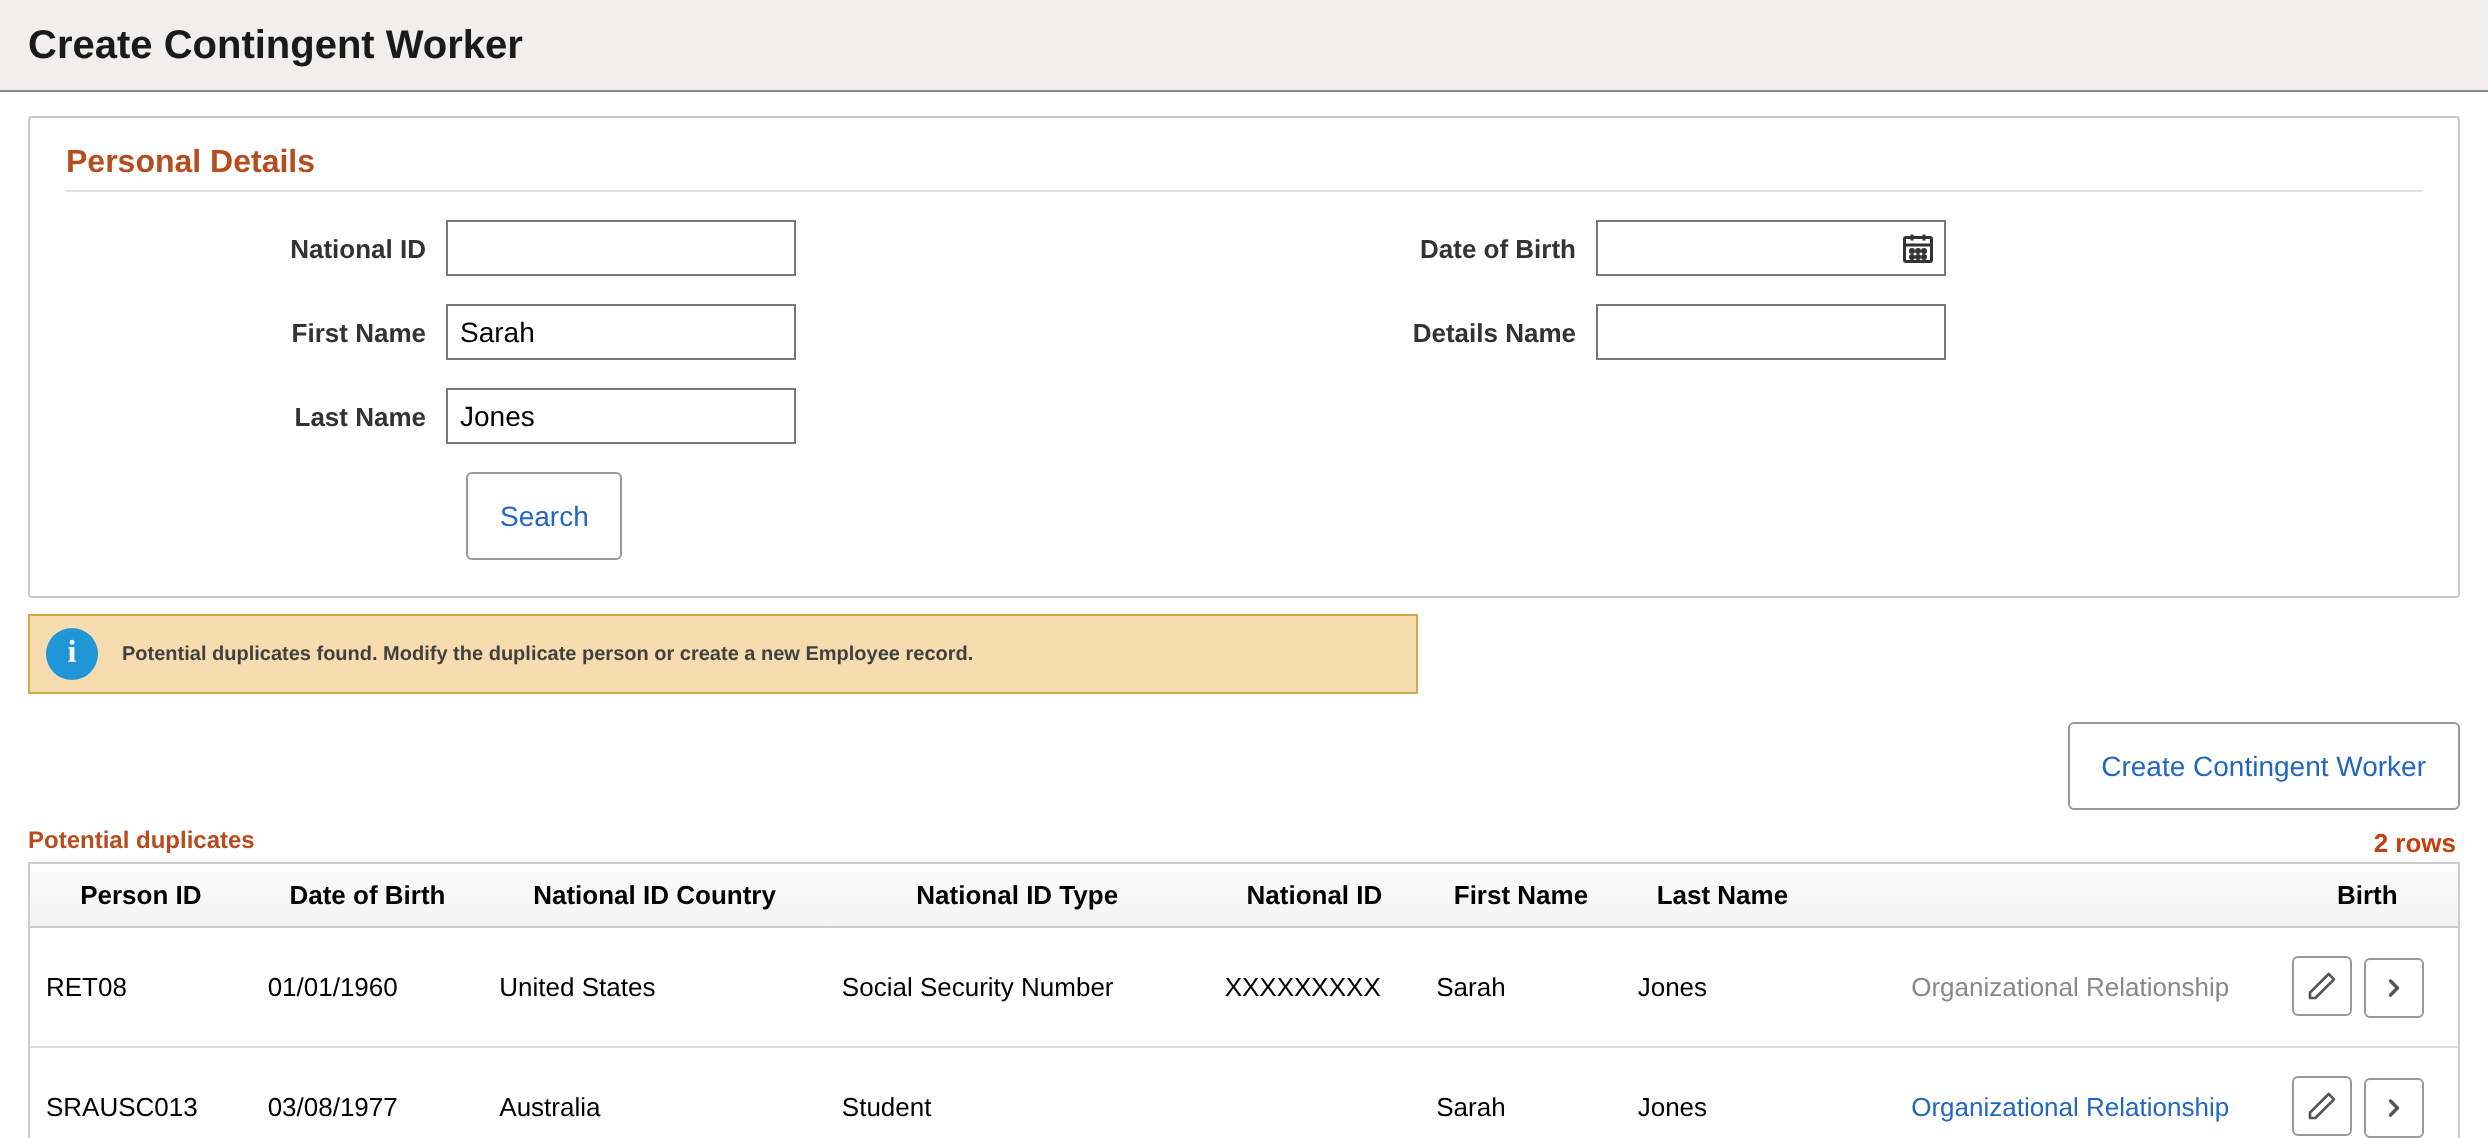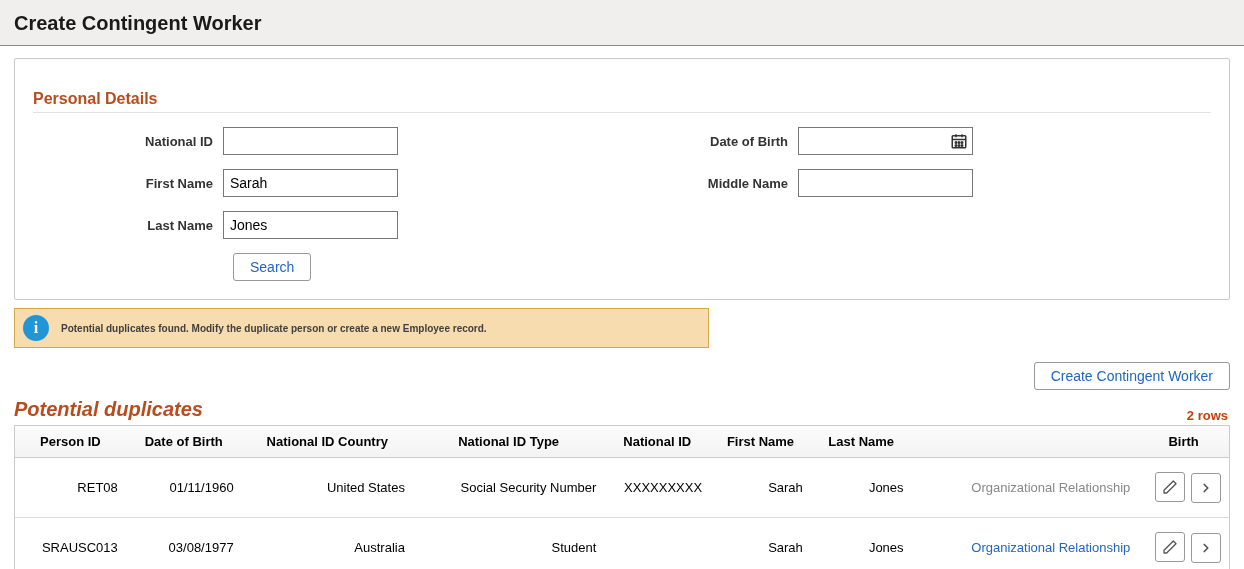--- a/index.html
+++ b/index.html
@@ -19,21 +19,21 @@
   }
   .page-title {
     font-size: 20px;
     font-weight: bold;
     color: #1a1a1a;
   }
   .content { padding: 12px 14px; }
   .card {
     border: 1px solid #c9c9c9;
     border-radius: 2px;
-    padding: 31px 18px 18px;
+    padding: 14px 18px 18px;
     margin-bottom: 8px;
   }
   .section-title {
     font-size: 16px;
     font-weight: bold;
     color: #b64d1f;
     padding-bottom: 4px;
     border-bottom: 1px solid #e1e1e1;
     margin-bottom: 14px;
   }
@@ -78,21 +78,21 @@
     height: 20px;
     display: flex;
     align-items: center;
     justify-content: center;
     cursor: pointer;
   }
   .btn {
     display: inline-flex;
     align-items: center;
     justify-content: center;
-    height: 28px;
+    height: 44px;
     padding: 0 16px;
     border: 1px solid #999;
     border-radius: 3px;
     background: #fff;
     color: #2166c2;
     font-size: 14px;
     cursor: pointer;
   }
   .search-btn-row { padding-left: 200px; }
   .alert {
@@ -129,25 +129,24 @@
     display: flex;
     justify-content: flex-end;
     margin-bottom: 8px;
   }
   .dup-header-row {
     display: flex;
     justify-content: space-between;
     align-items: flex-end;
   }
   .dup-title {
-    font-size: 20px;
+    font-size: 12px;
     font-weight: bold;
     color: #b64d1f;
     padding-bottom: 2px;
-    font-style: italic;
   }
   .rows-count {
     font-size: 13px;
     font-weight: bold;
     color: #c2410c;
     padding-right: 2px;
   }
   .table-wrap {
     margin-top: 2px;
     border: 1px solid #ccc;
@@ -163,21 +162,20 @@
     font-weight: bold;
     color: #000;
     padding: 8px 8px;
     background: linear-gradient(#fcfcfc, #f3f3f3);
     border-bottom: 1px solid #ccc;
   }
   .dup-table td {
     padding: 14px 8px;
     border-bottom: 1px solid #ddd;
     vertical-align: middle;
-    text-align: right;
   }
   .dup-table tr:last-child td { border-bottom: none; }
   .col-pid { width: 110px; }
   .col-dob { width: 115px; }
   .col-nidc { width: 170px; }
   .col-nidt { width: 190px; }
   .col-nid { width: 105px; }
   .col-fn { width: 100px; }
   .col-ln { width: 100px; }
   .col-rel { width: 225px; }
@@ -245,21 +243,21 @@
                 <circle cx="12" cy="14" r="1" fill="#333"></circle>
                 <circle cx="16" cy="14" r="1" fill="#333"></circle>
                 <circle cx="8" cy="18" r="1" fill="#333"></circle>
                 <circle cx="12" cy="18" r="1" fill="#333"></circle>
                 <circle cx="16" cy="18" r="1" fill="#333"></circle>
               </svg>
             </span>
           </div>
         </div>
         <div class="form-row">
-          <div class="form-label">Middle Name</div>
+          <div class="form-label">Details Name</div>
           <input class="text-input" type="text" value="" style="">
         </div>
       </div>
     </div>
   </div>
 
   <div class="alert">
     <div class="alert-icon">i</div>
     <div class="alert-text">Potential duplicates found. Modify the duplicate person or create a new Employee record.</div>
   </div>
@@ -284,21 +282,21 @@
           <th class="col-nid">National ID</th>
           <th class="col-fn">First Name</th>
           <th class="col-ln">Last Name</th>
           <th class="col-rel"></th>
           <th class="col-edit">Birth</th>
         </tr>
       </thead>
       <tbody id="dup-tbody">
           <tr>
             <td>RET08</td>
-            <td>01/11/1960</td>
+            <td>01/01/1960</td>
             <td>United States</td>
             <td>Social Security Number</td>
             <td>XXXXXXXXX</td>
             <td>Sarah</td>
             <td>Jones</td>
             <td><span class="org-link">Organizational Relationship</span></td>
             <td class="edit-cell"><span class="icon-btn">
                 <svg width="16" height="16" viewBox="0 0 24 24" fill="none" stroke="#555" stroke-width="2" stroke-linecap="round" stroke-linejoin="round">
                   <path d="M17 3l4 4L7 21H3v-4L17 3z"></path>
                 </svg>

